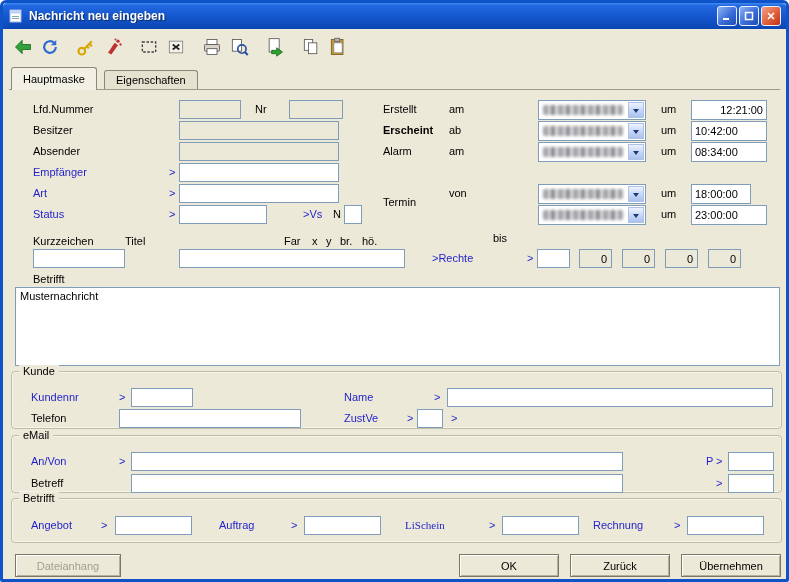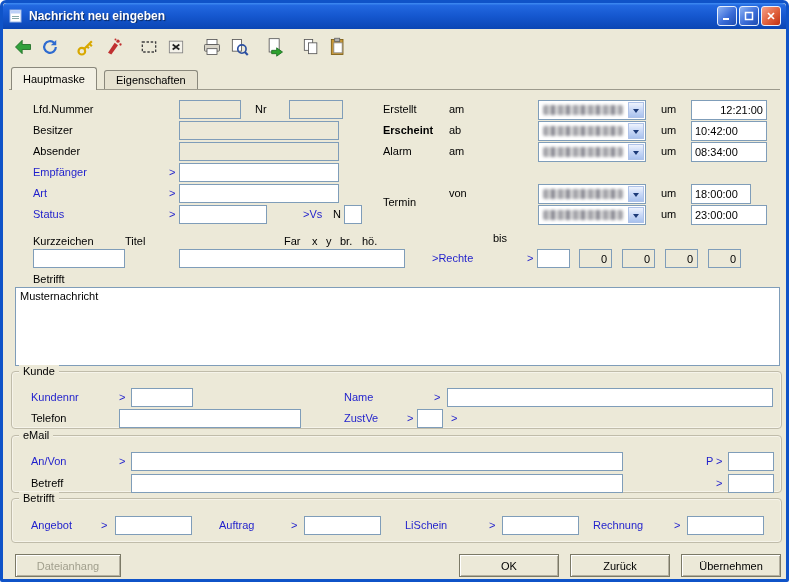--- a/index.html
+++ b/index.html
@@ -336,21 +336,21 @@
   <input class="inp" style="left: 725px; top: 471px; width: 46px;">
 
   <div class="group" style="left:8px;top:495px;width:771px;height:45px;"></div>
   <span class="legend" style="left:16px;top:489px;">Betrifft</span>
   <span class="lbl blue" style="left:28px;top:516px;">Angebot</span>
   <span class="chv" style="left:98px;top:516px;">&gt;</span>
   <input class="inp" style="left: 112px; top: 513px; width: 77px;">
   <span class="lbl blue" style="left:216px;top:516px;">Auftrag</span>
   <span class="chv" style="left:288px;top:516px;">&gt;</span>
   <input class="inp" style="left: 301px; top: 513px; width: 77px;">
-  <span class="lbl blue" style="left:402px;top:516px;">LiSchein</span>
+  <span class="lbl blue" style="left:402px;top:516px;font-family:Liberation Serif, serif;">LiSchein</span>
   <span class="chv" style="left:486px;top:516px;">&gt;</span>
   <input class="inp" style="left: 499px; top: 513px; width: 77px;">
   <span class="lbl blue" style="left:590px;top:516px;">Rechnung</span>
   <span class="chv" style="left:671px;top:516px;">&gt;</span>
   <input class="inp" style="left: 684px; top: 513px; width: 77px;">
 
   <button class="btn dis" style="left:12px;top:551px;width:106px;" disabled="">Dateianhang</button>
   <button class="btn" style="left:456px;top:551px;width:100px;">OK</button>
   <button class="btn" style="left:567px;top:551px;width:100px;">Zurück</button>
   <button class="btn" style="left:678px;top:551px;width:100px;">Übernehmen</button>

